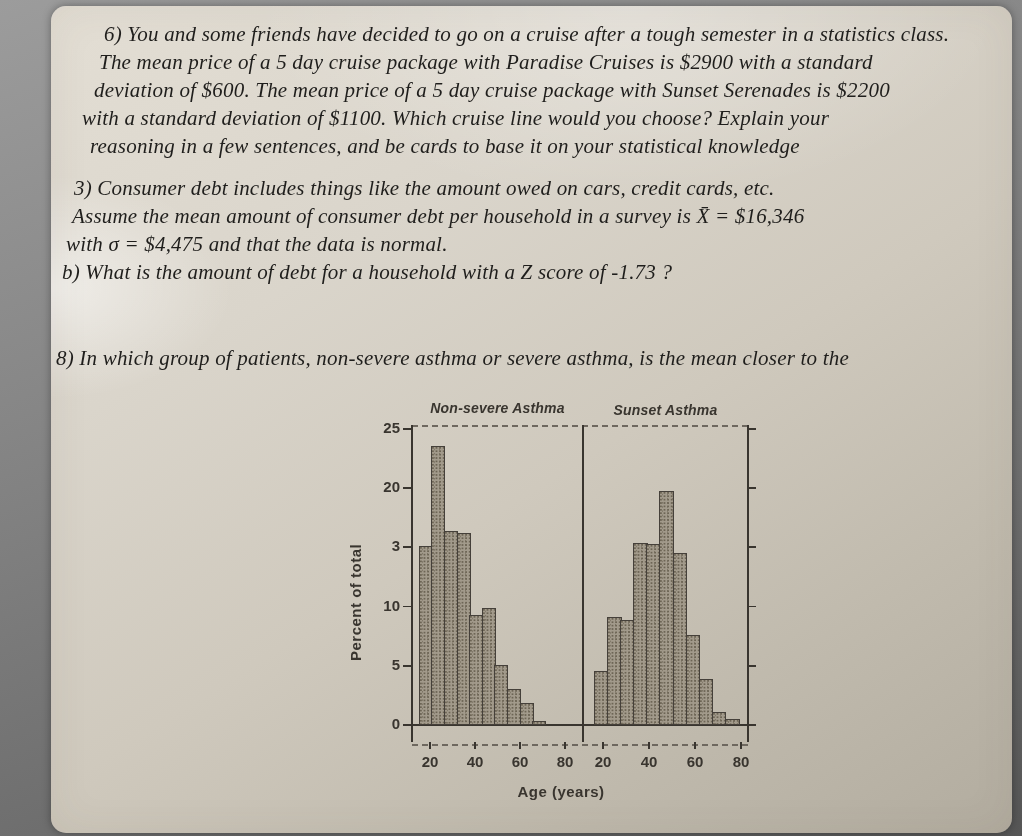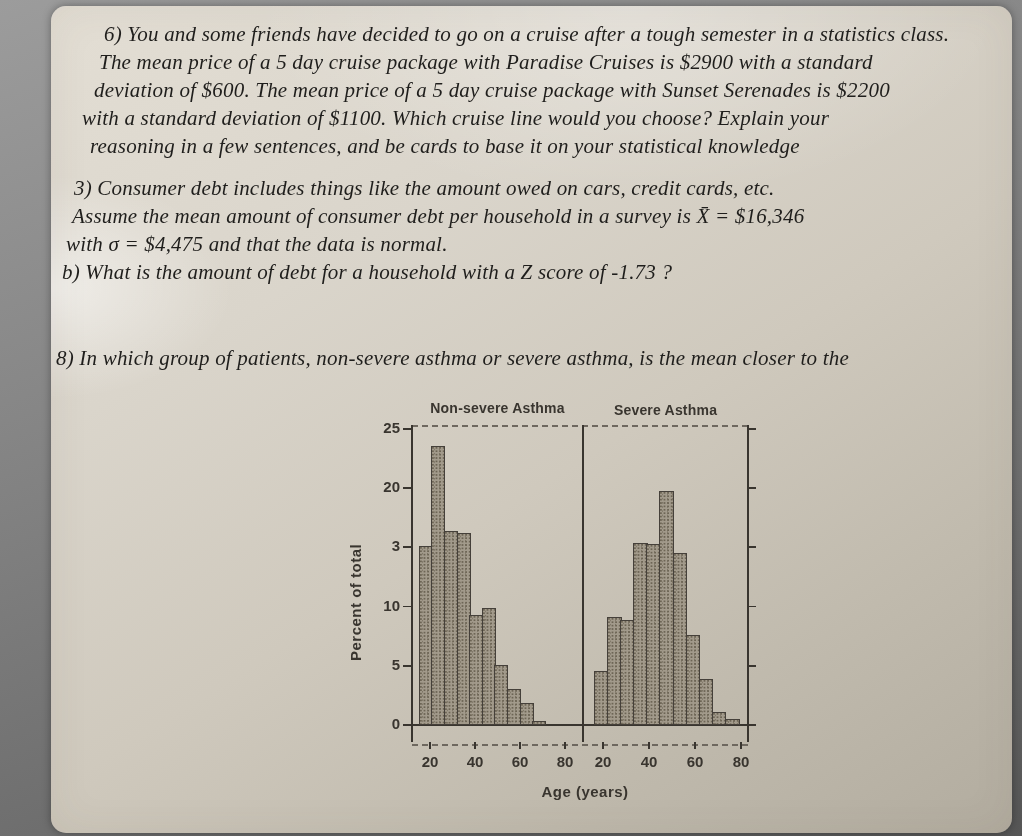--- a/index.html
+++ b/index.html
@@ -25,21 +25,21 @@
   .q6 .l1{margin-left:53px}.q6 .l2{margin-left:48px}.q6 .l3{margin-left:43px}
   .q6 .l4{margin-left:31px}.q6 .l5{margin-left:39px}
   .q7{top:168px;}
   .q7 .l1{margin-left:23px}.q7 .l2{margin-left:21px}.q7 .l3{margin-left:15px}
   .q7 .l4{margin-left:17px}.q7 .l5{margin-left:11px}
   .q8{top:338px;}
   .q8 .l1{margin-left:5px}.q8 .l2{margin-left:1px}
 
   .chart-text{position:absolute;font-family:"Liberation Sans",sans-serif;font-weight:bold;
               color:var(--chart-ink,#39352f);}
-  .panel-title{font-size:14px;text-align:center;letter-spacing:0.2px;}
+  .panel-title{font-size:14px;text-align:center;letter-spacing:0.2px;font-style:italic;}
   .ylab{font-size:15px;writing-mode:vertical-rl;transform:rotate(180deg);
         text-align:center;letter-spacing:0.5px;}
   .xlab{font-size:15px;text-align:center;letter-spacing:0.5px;}
   .tick-lbl{font-size:15px;}
   .chart-line{position:absolute;background:var(--chart-ink,#39352f);}
   .frame{position:absolute;border-top:2px dashed #6e685f;border-bottom:2px dashed #6e685f;}
   .bar{
     position:absolute;box-sizing:border-box;
     border:1.5px solid var(--bar-edge,#45403a);
     background-color:var(--bar-fill,#a29a8b);
@@ -68,23 +68,23 @@
     <div class="tl l3">with σ = $4,475 and that the data is normal.</div>
     <div class="tl l5">b)  What is the amount of debt for a household with a Z score of -1.73 ?</div>
   </section>
 
   <section class="q q8">
     <div class="tl l1">8)  In which group of patients, non-severe asthma or severe asthma, is the mean closer to the</div>
   </section>
 
   <figure style="margin:0;">
     <div class="chart-text panel-title" style="left:361px;top:394px;width:171px;">Non-severe Asthma</div>
-    <div class="chart-text panel-title" style="left:532px;top:396px;width:165px;">Severe Asthma</div>
+    <div class="chart-text panel-title" style="left:532px;top:396px;width:165px;">Sunset Asthma</div>
     <div class="chart-text ylab" style="left:296px;top:501px;width:26px;height:190px;">Percent of total</div>
-    <div class="chart-text xlab" style="left:464px;top:777px;width:140px;">Age (years)</div>
+    <div class="chart-text xlab" style="left:440px;top:777px;width:140px;">Age (years)</div>
     <div id="plot" style="position:absolute;left:0;top:0;width:100%;height:100%;">
         <div class="frame" style="position: absolute; left: 361px; top: 419px; width: 336px; height: 317px;"></div>
         <div class="chart-line" style="position: absolute; left: 359.5px; top: 419px; width: 2px; height: 317px;"></div>
         <div class="chart-line" style="position: absolute; left: 531px; top: 419px; width: 1.8px; height: 317px;"></div>
         <div class="chart-line" style="position: absolute; left: 696px; top: 419px; width: 1.8px; height: 317px;"></div>
         <div class="chart-line" style="position: absolute; left: 352px; top: 718px; width: 9px; height: 1.8px;"></div>
         <div class="chart-line" style="position: absolute; left: 697px; top: 718px; width: 8px; height: 1.8px;"></div>
         <div class="chart-text tick-lbl" style="position: absolute; left: 313px; top: 709px; width: 36px; text-align: right;">0</div>
         <div class="chart-line" style="position: absolute; left: 352px; top: 658.8px; width: 9px; height: 1.8px;"></div>
         <div class="chart-line" style="position: absolute; left: 697px; top: 658.8px; width: 8px; height: 1.8px;"></div>

